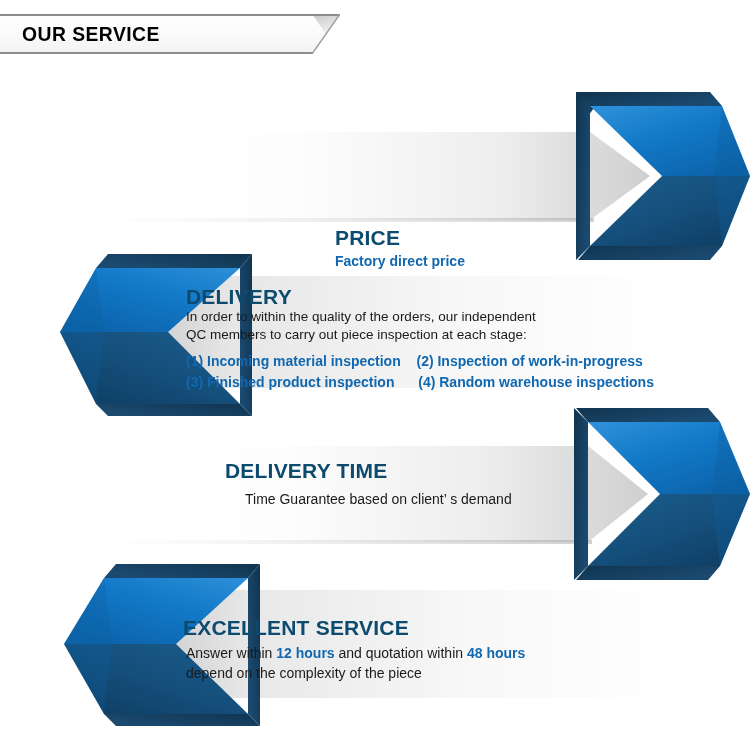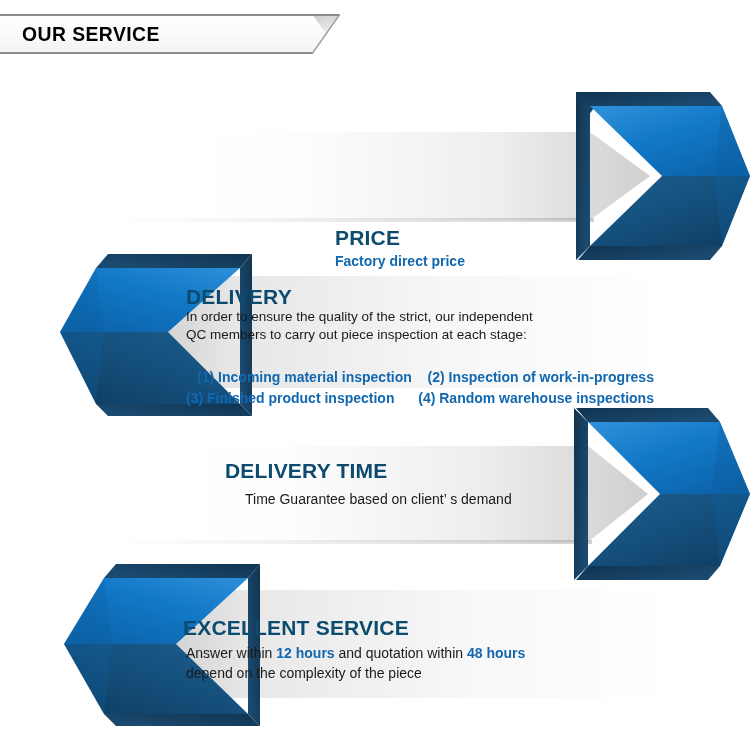--- a/index.html
+++ b/index.html
@@ -64,21 +64,21 @@
     line-height:1.35;
   }
   .bl { color:#1168b0; font-weight:bold; }
 
   
   .t-price     { left:225px; top:142px; }
   .t-price .sub-blue { font-size:14px; margin-top:3px; }
 
   .t-quality   { left:186px; top:285px; }
   .t-quality .sub { font-size:13.5px; }
-  .t-quality .q-list { margin-top:22px;text-align:right; }
+  .t-quality .q-list { margin-top:6px; }
   .t-quality .q-list div { font-size:14px; font-weight:bold; color:#1168b0; line-height:1.5; }
 
   .t-delivery  { left:225px; top:459px; }
   .t-delivery .sub { font-size:14px; margin-top:8px; margin-left:20px; }
 
   .t-excellent { left:183px; top:616px; }
   .t-excellent .sub { font-size:14px; margin-top:4px; margin-left:3px; line-height:1.45; }
 </style>
 </head>
 <body>
@@ -201,21 +201,21 @@
 
     <polygon points="76,158 220,158 232,170 88,170" fill="url(#deepL2)"></polygon>
 
     <polygon points="232,8 220,22 220,158 232,170" fill="url(#deepL2)"></polygon>
 
     <polygon points="76,22 40,86 76,158 84,86" fill="#0d5f9e" opacity="0.3"></polygon>
   </svg>
 
   <div class="row-text t-quality" style="left:166px; top:39px;">
     <div class="head">DELIVERY</div>
-    <div class="sub">In order to ensure the quality of the strict, our independent</div>
+    <div class="sub">In order to within the quality of the orders, our independent</div>
     <div class="sub">QC members to carry out piece inspection at each stage:</div>
     <div class="q-list">
       <div>
         <span>(1) Incoming material inspection</span>
         <span style="display:inline-block;width:8px;"></span>
         <span>(2) Inspection of work-in-progress</span>
       </div>
       <div>
         <span>(3) Finished product inspection</span>
         <span style="display:inline-block;width:16px;"></span>

